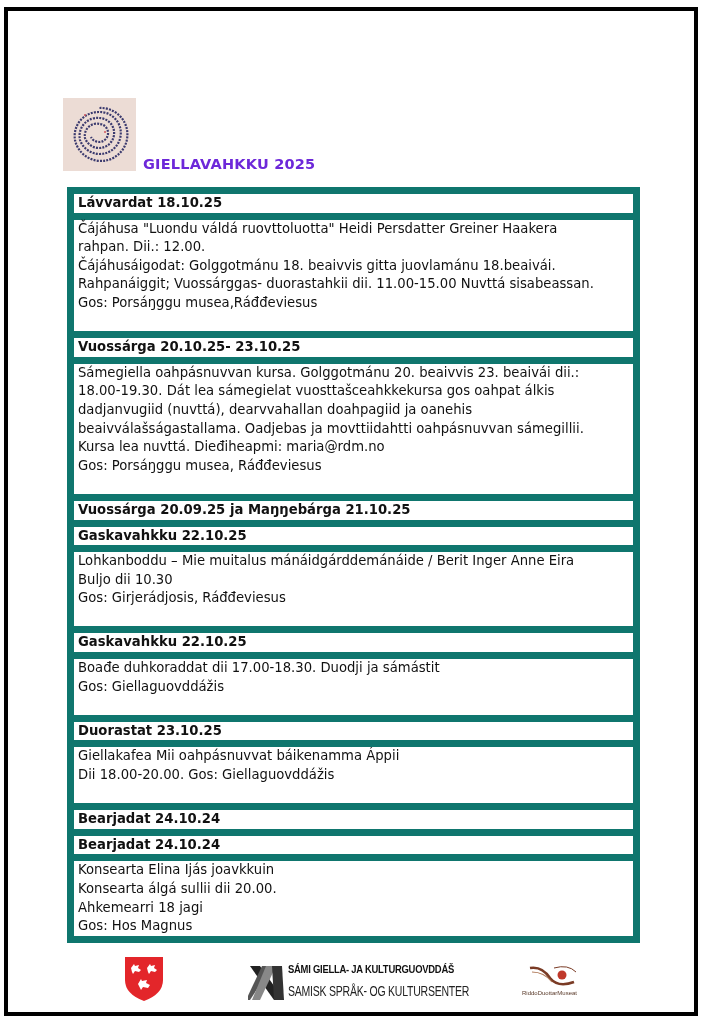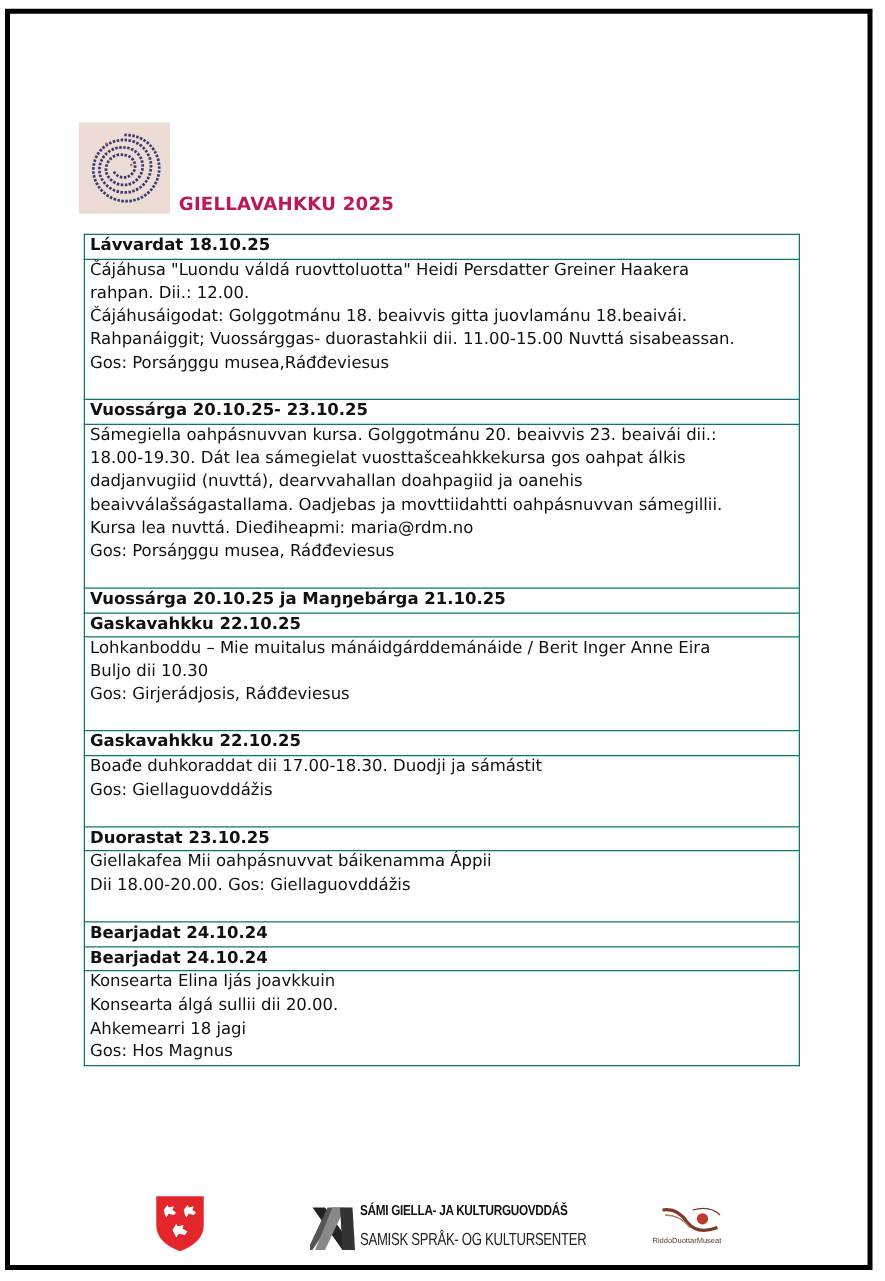--- a/index.html
+++ b/index.html
@@ -1,22 +1,22 @@
 <!DOCTYPE html>
 <html><head>
 <meta charset="utf-8">
 <style>
   html, body { margin: 0; padding: 0; background: #ffffff; }
   body { width: 708px; height: 1025px; position: relative; overflow: hidden; font-family: "DejaVu Sans", sans-serif; }
   .frame { position: absolute; left: 4px; top: 7px; width: 686px; height: 1001px; border: 4px solid #000; background: #fff; }
   .logo { position: absolute; left: 63px; top: 98px; width: 73px; height: 73px; background: #ecdcd5; }
   .logo svg { display: block; }
-  .title { position: absolute; left: 143px; top: 156px; font-size: 14.5px; font-weight: bold; color: #be185d; letter-spacing: 0.2px; }
+  .title { position: absolute; left: 143px; top: 156px; font-size: 14.5px; font-weight: bold; color: #6d28d9; letter-spacing: 0.2px; }
   table.events { position: absolute; left: 67px; top: 187px; width: 573px; border-collapse: collapse; font-size: 13.2px; color: #111; }
-  table.events td { border: 1px solid #0f766e; padding: 0 4px; vertical-align: top; line-height: 18.6px; }
+  table.events td { border: 7px solid #0f766e; padding: 0 4px; vertical-align: top; line-height: 18.6px; }
   td.day { font-weight: bold; height: 17px; }
   td.body { }
   .line { display: block; white-space: nowrap; }
   .blank { display: block; height: 18.6px; }
   .footer-logo { position: absolute; }
   .shield { left: 124px; top: 956px; width: 40px; height: 46px; }
   .center-logo { left: 248px; top: 962px; width: 200px; height: 42px; }
   .center-logo .t1 { position: absolute; left: 40px; top: 1px; font-family: "Liberation Sans", sans-serif; font-weight: bold; font-size: 11.5px; letter-spacing: -0.3px; color: #111; transform: scaleX(0.82); transform-origin: left top; white-space: nowrap; }
   .center-logo .t2 { position: absolute; left: 40px; top: 21px; font-family: "Liberation Sans", sans-serif; font-size: 14px; letter-spacing: -0.3px; color: #222; transform: scaleX(0.75); transform-origin: left top; white-space: nowrap; }
   .museum { left: 522px; top: 962px; width: 62px; height: 38px; }
@@ -62,21 +62,21 @@
           <span class="line">Sámegiella oahpásnuvvan kursa. Golggotmánu 20. beaivvis 23. beaivái dii.:</span>
           <span class="line">18.00-19.30. Dát lea sámegielat vuosttašceahkkekursa gos oahpat álkis</span>
           <span class="line">dadjanvugiid (nuvttá), dearvvahallan doahpagiid ja oanehis</span>
           <span class="line">beaivválašságastallama. Oadjebas ja movttiidahtti oahpásnuvvan sámegillii.</span>
           <span class="line">Kursa lea nuvttá. Dieđiheapmi: maria@rdm.no</span>
           <span class="line">Gos: Porsáŋggu musea, Ráđđeviesus</span>
           <span class="blank"></span>
         </td>
       </tr>
       <tr>
-        <td class="day">Vuossárga 20.10.25 ja Maŋŋebárga 21.10.25</td>
+        <td class="day">Vuossárga 20.09.25 ja Maŋŋebárga 21.10.25</td>
       </tr>
       <tr>
         <td class="day">Gaskavahkku 22.10.25</td>
       </tr>
       <tr>
         <td class="body">
           <span class="line">Lohkanboddu – Mie muitalus mánáidgárddemánáide / Berit Inger Anne Eira</span>
           <span class="line">Buljo dii 10.30</span>
           <span class="line">Gos: Girjerádjosis, Ráđđeviesus</span>
           <span class="blank"></span>

